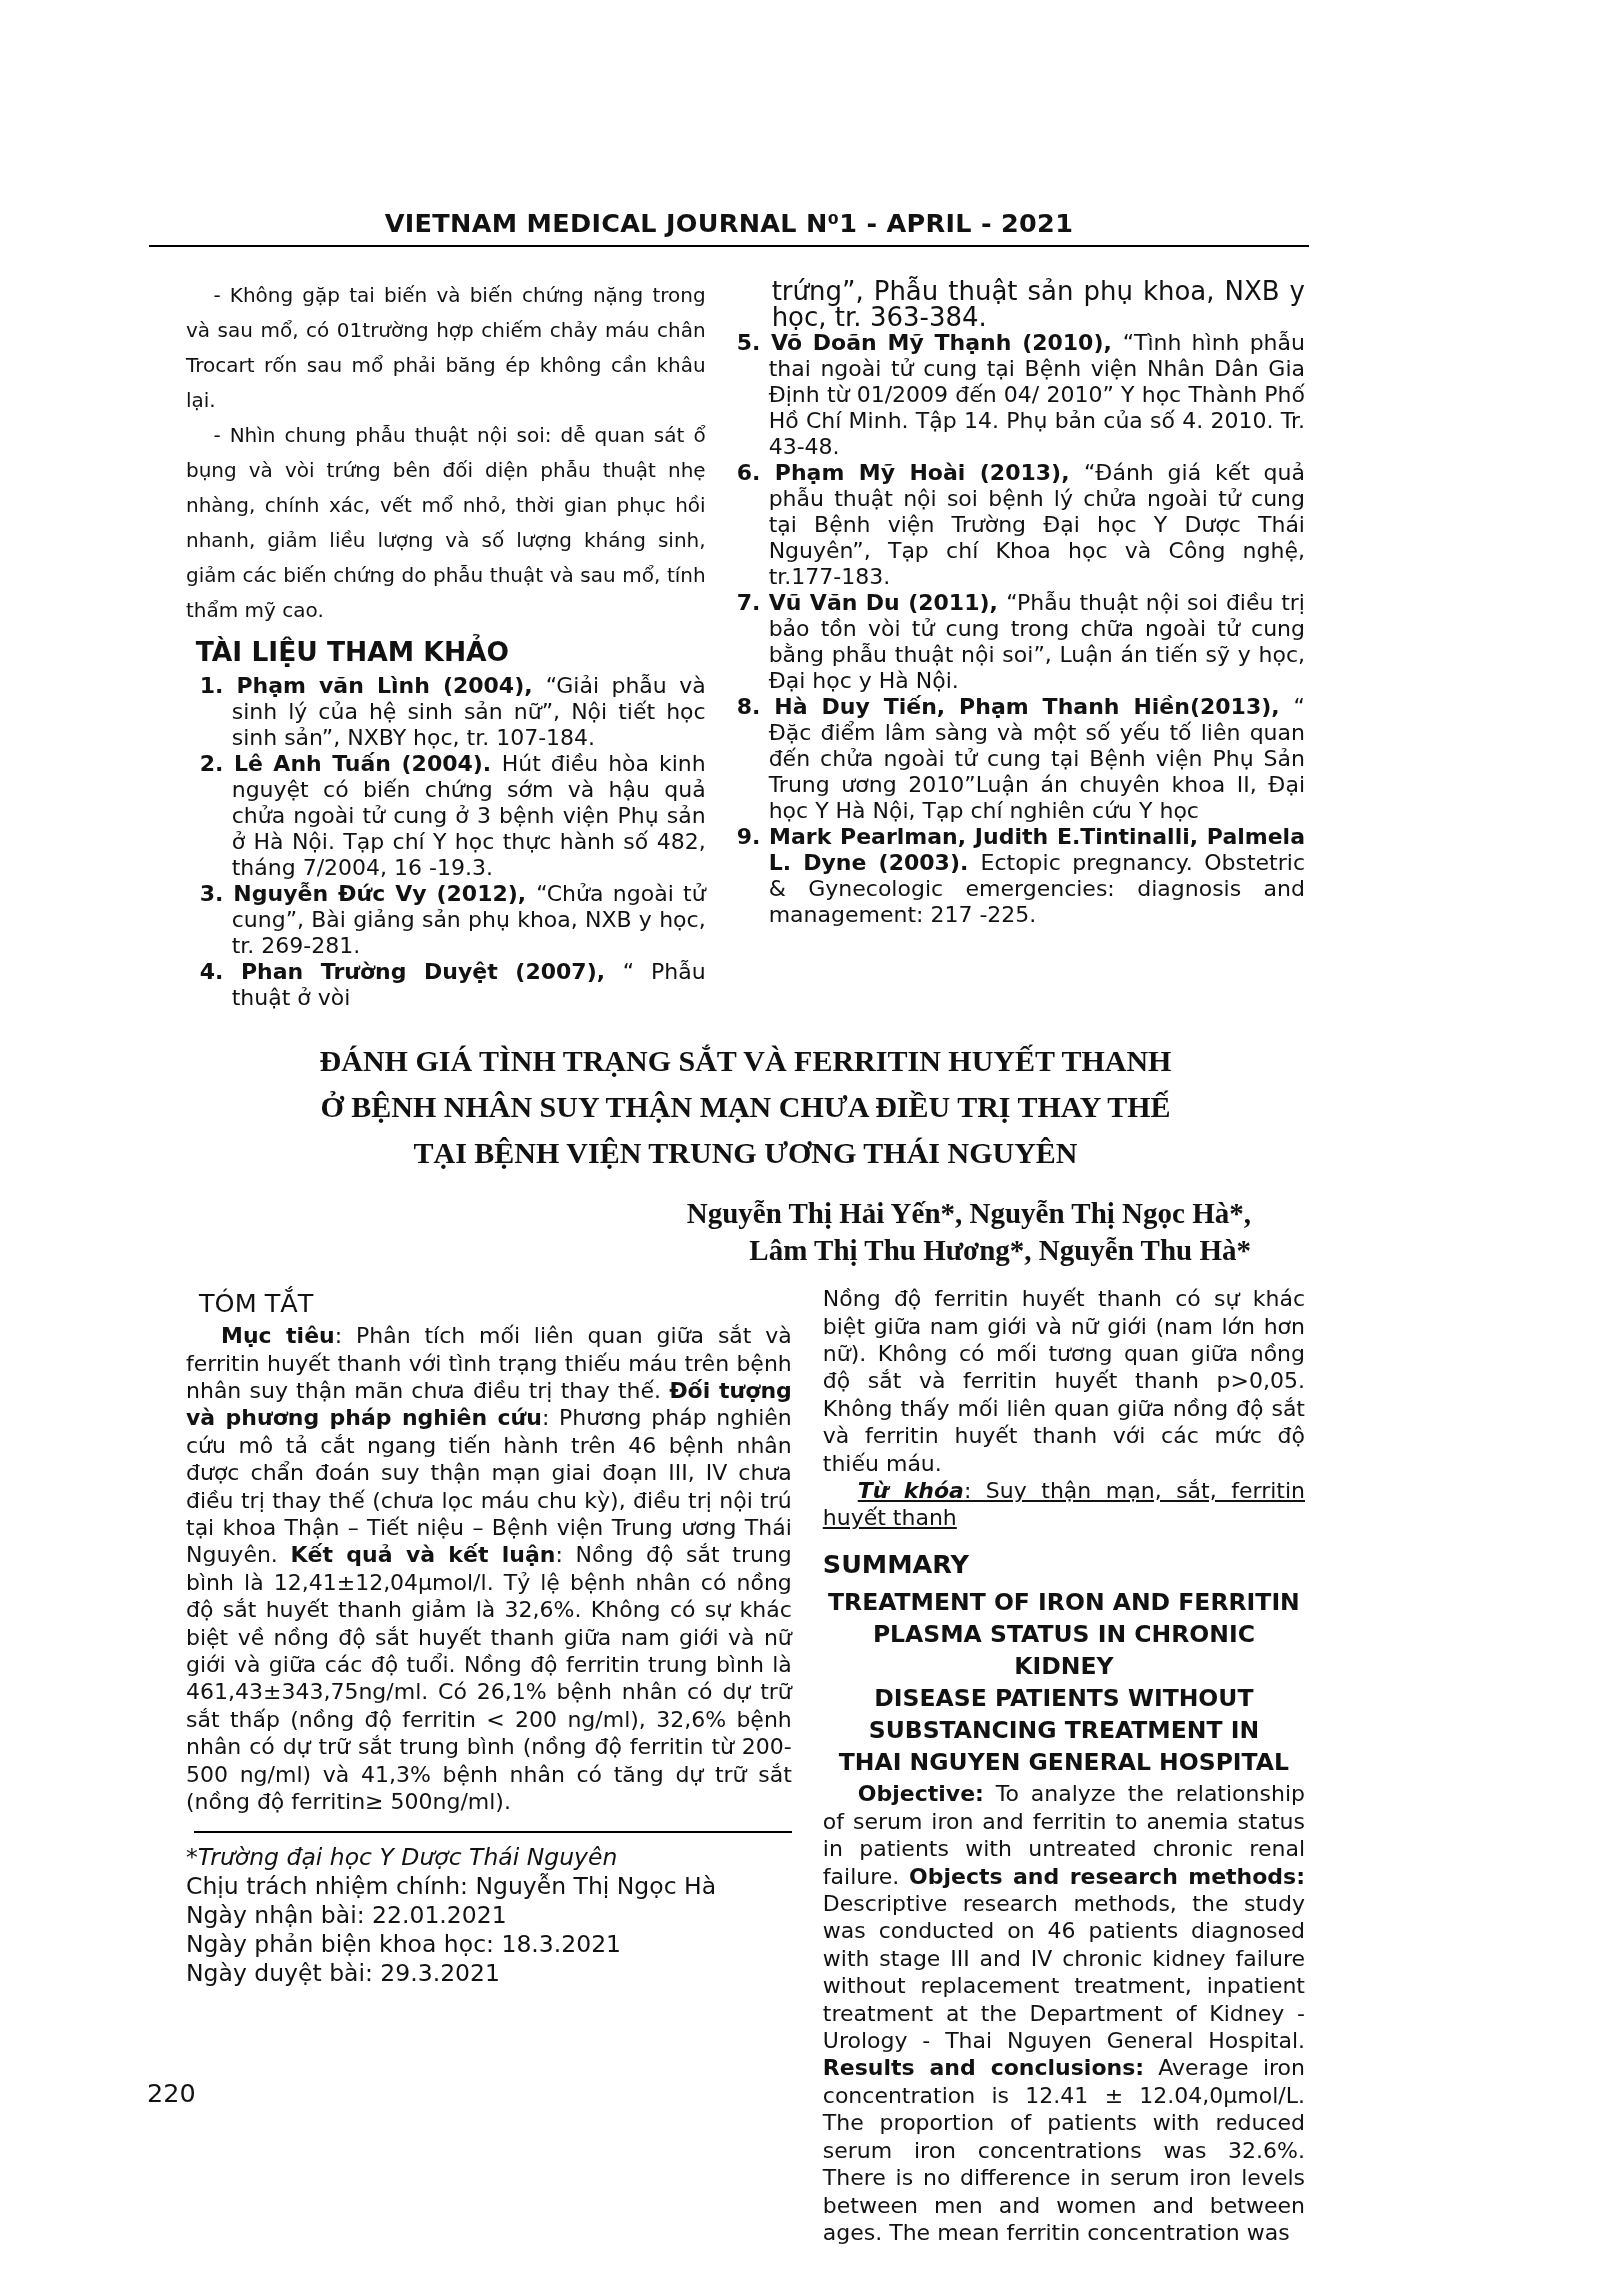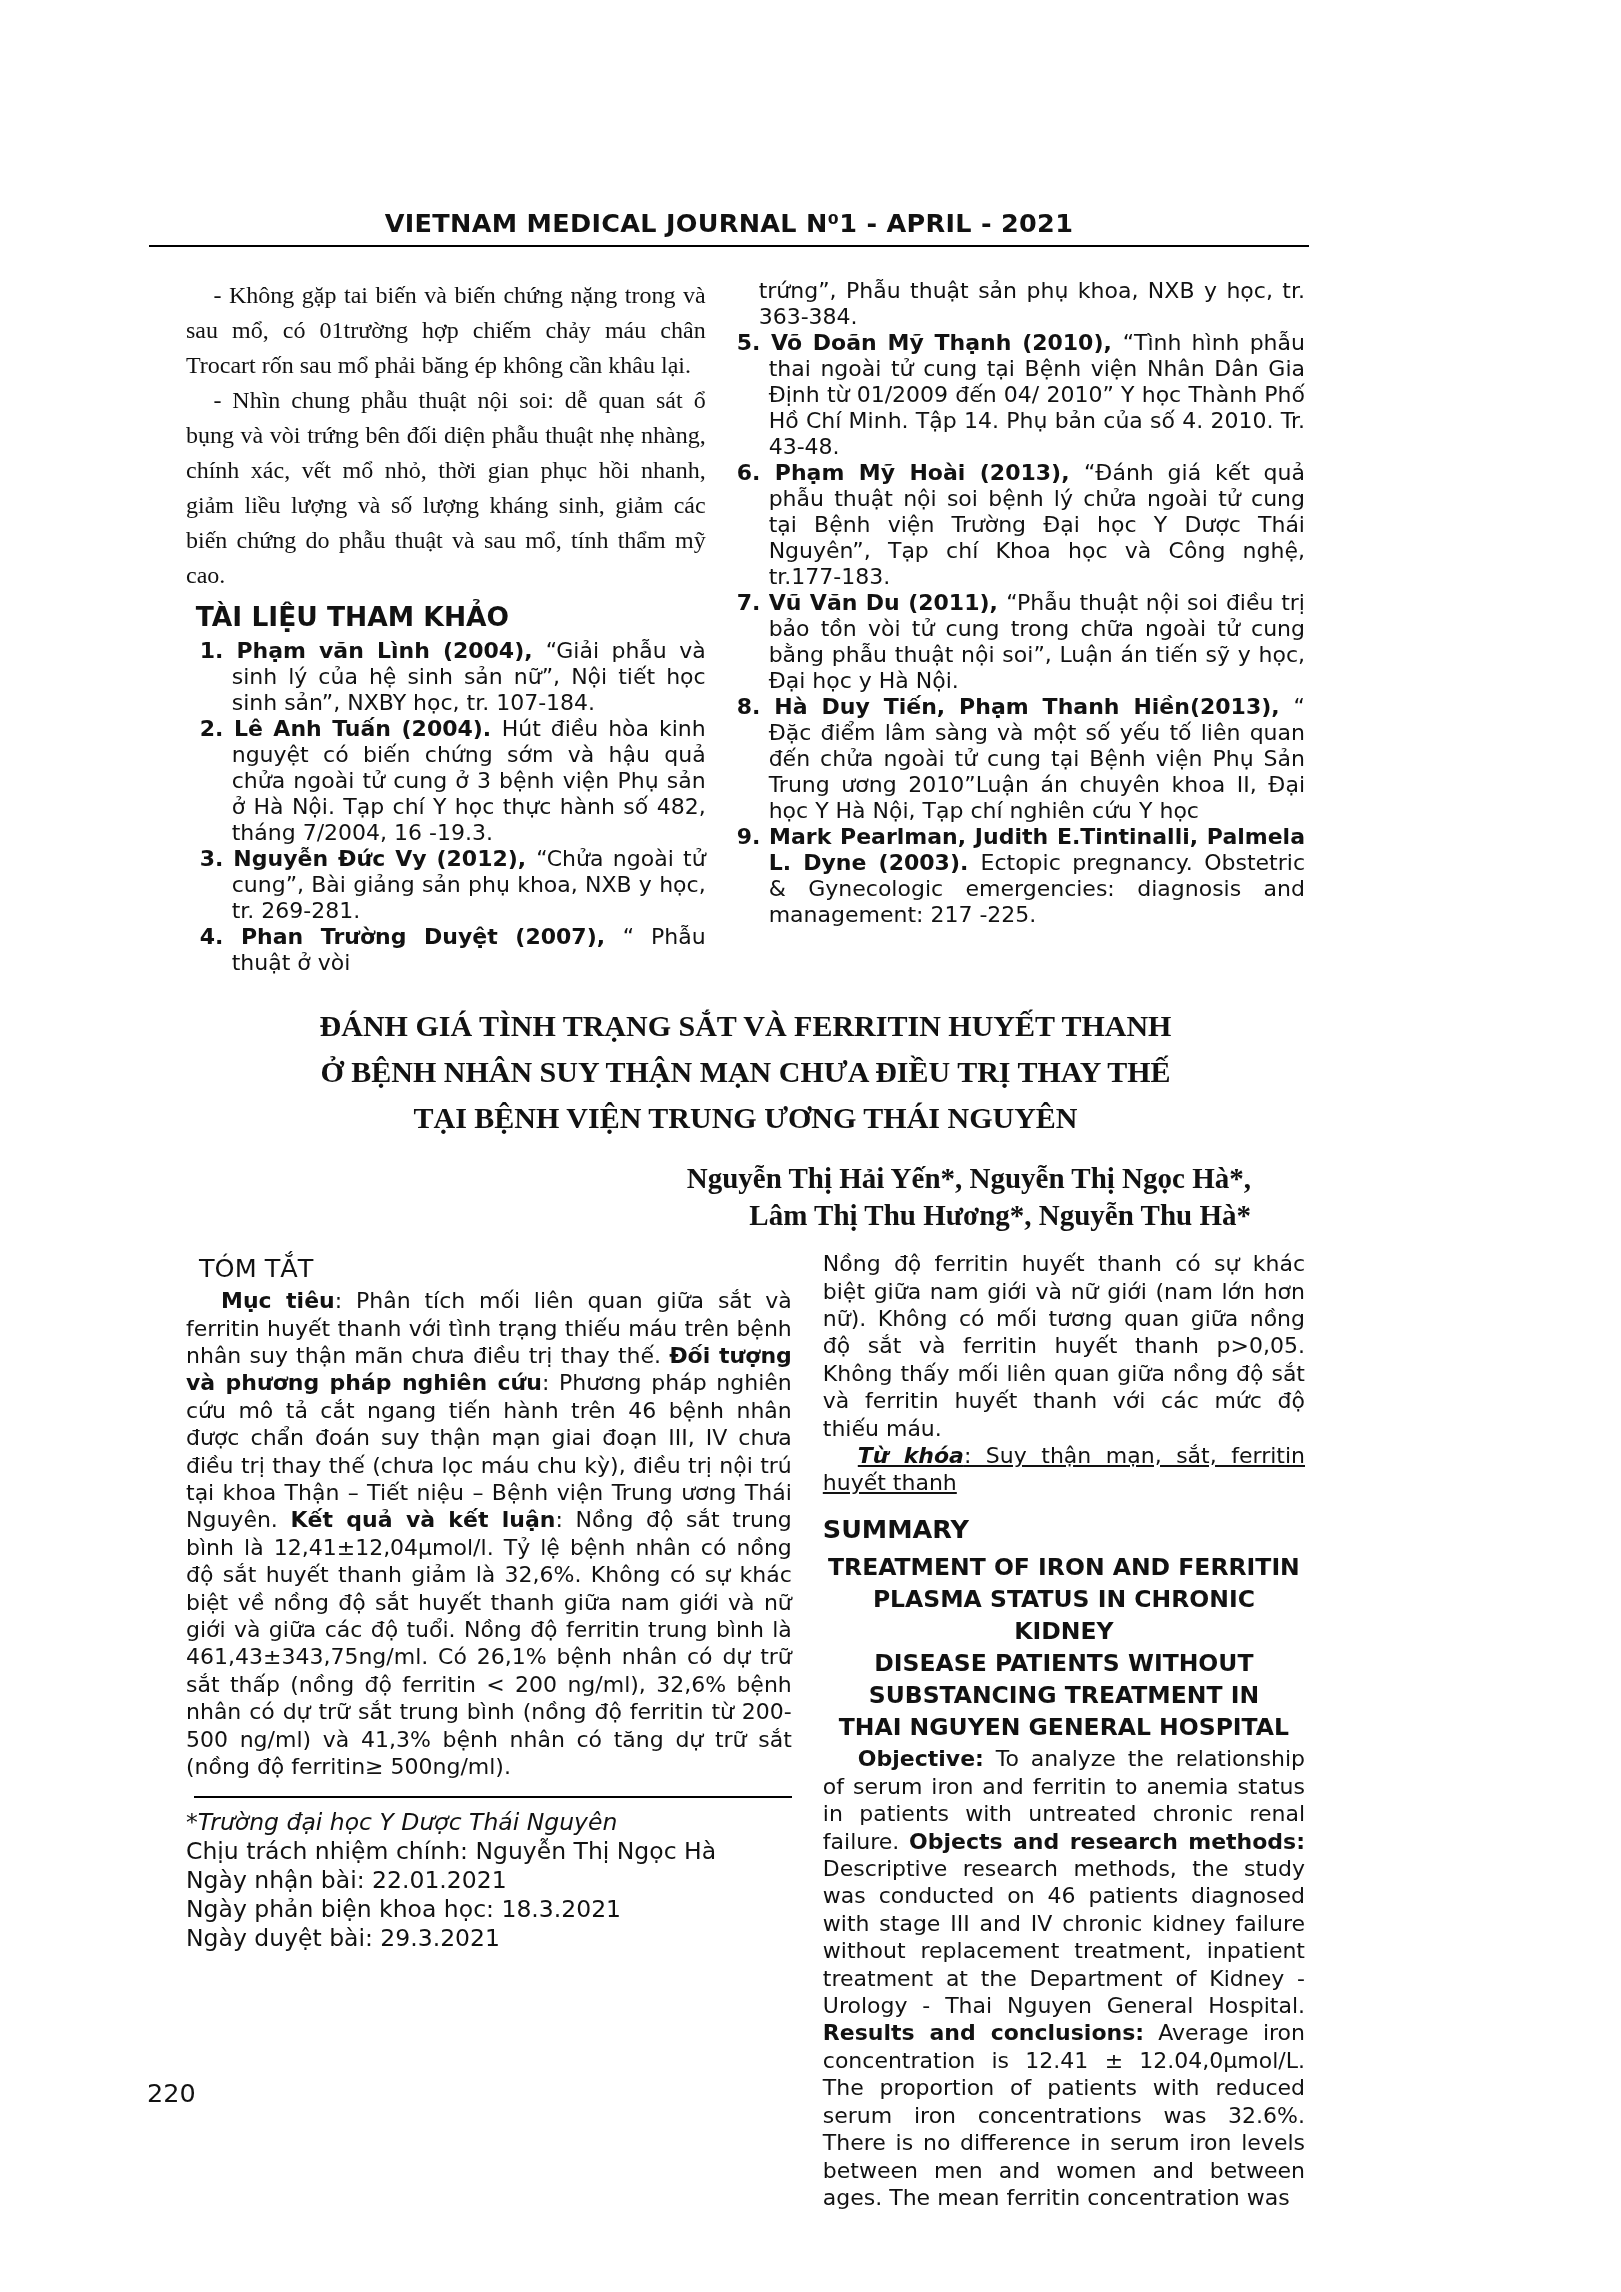--- a/index.html
+++ b/index.html
@@ -15,34 +15,34 @@
   }
   .header-rule {
     position:absolute; top:245px; left:149px; right:127px;
     border:none; border-top:2.9px solid #000;
   }
   .content { position:absolute; top:278px; left:186px; right:131px; }
   .cols { display:flex; }
   .col-left  { width:608px; margin-right:31px; }
   .col-right { width:665px; }
 
-  .body-text { font-size:24px; line-height:35px; text-align:justify;font-family:Liberation Serif, serif; }
+  .body-text { font-size:20px; line-height:35px; text-align:justify; }
   .indent { text-indent:27.4px; }
 
   .refs-heading { font-size:26.5px; font-weight:bold; line-height:39px; margin:3.9px 0 2px 9.8px; }
   .refs { list-style:none; }
   .refs-left  { margin-left:13.7px; }
   .refs-right { margin-left:0; }
   .refs li {
     font-size:22px; line-height:26px; text-align:justify;
     padding-left:32px; text-indent:-32px;
   }
   .ref-cont {
-    font-size:22px; line-height:26px; text-align:justify;
-    margin-left:22px;
+    font-size:26px; line-height:26px; text-align:justify;
+    margin-left:35px;
   }
 
   .article-title {
     margin-top:27px; text-align:center;
     font-family:"Liberation Serif","DejaVu Serif",serif;
     font-weight:bold; font-size:30px; line-height:46px;
   }
   .authors {
     margin-top:19.6px; padding-right:54px; text-align:right;
     font-family:"Liberation Serif","DejaVu Serif",serif;

